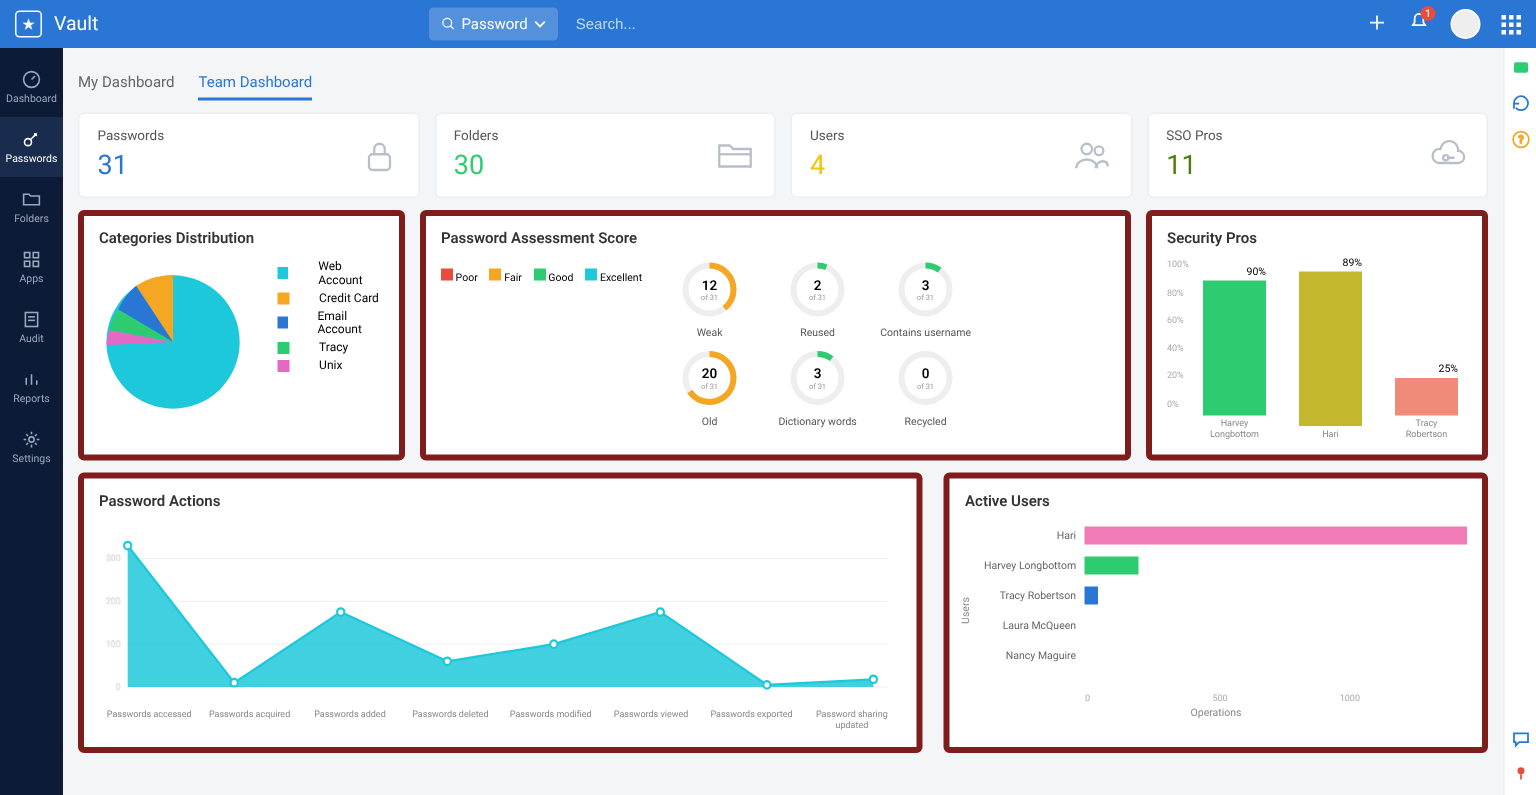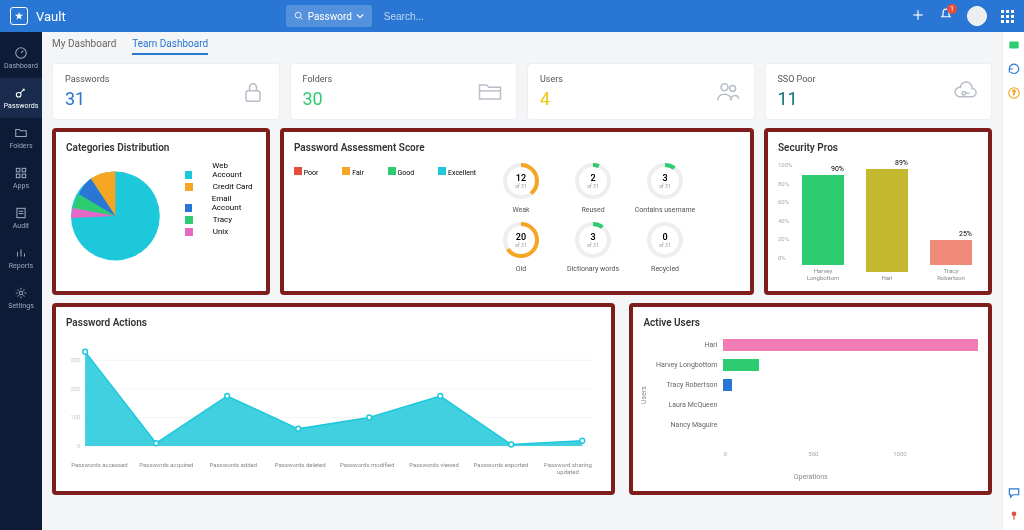--- a/index.html
+++ b/index.html
@@ -16,41 +16,41 @@
 .bell-badge { position: absolute; top: -4px; right: -4px; background: #e74c3c; color: #fff; border-radius: 50%; width: 10px; height: 10px; font-size: 7px; display: flex; align-items: center; justify-content: center; }
 .avatar { width: 20px; height: 20px; border-radius: 50%; background: #eee; border: 1.5px solid #fff; }
 .grid-icon { display: grid; grid-template-columns: repeat(3,3px); gap: 2px; }
 .grid-icon span { width: 3px; height: 3px; background: #fff; }
 .layout { display: flex; height: 498px; }
 .sidebar { width: 42px; background: #0d1b36; display: flex; flex-direction: column; align-items: center; padding-top: 6px; }
 .side-item { width: 42px; height: 40px; display: flex; flex-direction: column; align-items: center; justify-content: center; color: #9ca8bd; cursor: pointer; gap: 2px; }
 .side-item.active { background: #1a2c4e; color: #fff; }
 .side-label { font-size: 7px; }
 .side-icon { width: 14px; height: 14px; }
-.content { flex: 1; padding: 6px 10px; overflow: hidden; }
+.content { flex: 1; padding: 18px 10px; overflow: hidden; }
 .tabs { display: flex; gap: 16px; margin-bottom: 8px; }
 .tab { font-size: 10px; color: #666; padding-bottom: 4px; cursor: pointer; }
 .tab.active { color: #2976d4; border-bottom: 2px solid #2976d4; }
 .cards-row { display: flex; gap: 10px; margin-bottom: 8px; }
 .card { background: #fff; border-radius: 4px; flex: 1; padding: 10px 12px; display: flex; justify-content: space-between; align-items: center; border: 1px solid #eceef1; }
 .card-title { font-size: 9px; color: #555; margin-bottom: 4px; }
 .card-value { font-size: 18px; font-weight: 400; }
 .card-icon { width: 28px; height: 28px; }
 .mid-row { display: flex; gap: 10px; margin-bottom: 8px; }
 .panel { background: #fff; border-radius: 4px; border: 4px solid #7f1d1d; padding: 10px; }
 .panel-title { font-size: 10px; font-weight: 600; margin-bottom: 8px; color: #333; }
 .pie-wrap { display: flex; gap: 20px; align-items: flex-start; }
 .legend { font-size: 8px; }
-.legend-item { display: flex; align-items: flex-end; gap: 20px; margin-bottom: 3px; }
+.legend-item { display: flex; align-items: center; gap: 20px; margin-bottom: 3px; }
 .legend-sw { width: 8px; height: 8px; }
 .assess-content { display: flex; gap: 14px; }
 .donut-wrap { position: relative; width: 100px; height: 100px; }
 .donut-val { position: absolute; top: 50%; left: 50%; transform: translate(-50%,-50%); font-size: 20px; font-weight: 300; }
 .donut-val sub { font-size: 10px; }
-.donut-legend { display: flex; gap: 24px; justify-content: center; font-size: 7px; margin-top: 6px; }
+.donut-legend { display: flex; gap: 8px; justify-content: center; font-size: 7px; margin-top: 6px; }
 .mini-rings { display: grid; grid-template-columns: repeat(3, 62px); gap: 6px 10px; }
 .mini-ring { text-align: center; }
 .ring-svg { width: 40px; height: 40px; }
 .ring-label { font-size: 7px; color: #555; margin-top: 2px; }
 .bar-chart { position: relative; height: 120px; display: flex; align-items: flex-end; padding-left: 24px; gap: 22px; }
 .bar-col { width: 42px; display: flex; flex-direction: column; align-items: center; }
 .bar { width: 100%; position: relative; }
 .bar-lbl { font-size: 6px; color: #888; margin-top: 2px; text-align: center; }
 .bar-pct { font-size: 7px; position: absolute; top: -10px; width: 100%; text-align: right; }
 .y-axis { position: absolute; left: 0; top: 0; height: 100px; display: flex; flex-direction: column; justify-content: space-between; font-size: 6px; color: #aaa; }
@@ -204,22 +204,22 @@
           </div>
           <svg class="card-icon" viewBox="0 0 24 24" fill="none" stroke="#b8bfc9" stroke-width="1.3">
             <circle cx="9" cy="8" r="3"></circle>
             <circle cx="16" cy="9" r="2.5"></circle>
             <path d="M3 19 c0-3 3-5 6-5 s6 2 6 5"></path>
             <path d="M14 19 c0-2 2-4 4-4 s3 1 3 3"></path>
           </svg>
         </div>
         <div class="card">
           <div>
-            <div class="card-title">SSO Poor</div>
-            <div class="card-value" style="color:#0f766e">11</div>
+            <div class="card-title">SSO Pros</div>
+            <div class="card-value" style="color:#4d7c0f">11</div>
           </div>
           <svg class="card-icon" viewBox="0 0 24 24" fill="none" stroke="#b8bfc9" stroke-width="1.3">
             <path d="M7 16 a4 4 0 1 1 1-8 a5 5 0 0 1 10 1 a3 3 0 0 1 0 7 z"></path>
             <circle cx="11" cy="13" r="1.5"></circle>
             <line x1="12" y1="13" x2="16" y2="13"></line>
           </svg>
         </div>
       </div>
 
     <div class="mid-row">
@@ -405,21 +405,21 @@
             <div class="hbar-row">
               <div class="hbar-lbl">Nancy Maguire</div>
               <div class="hbar" style="width:0%;background:#ccc"></div>
             </div>
           </div>
         <div class="hx-axis" id="hx-axis" style="padding-left:80px">
             <span>0</span>
             <span>500</span>
             <span>1000</span>
           </div>
-        <div style="text-align:center;font-size:7px;color:#888;margin-top:16px">Operations</div>
+        <div style="text-align:center;font-size:7px;color:#888;margin-top:2px">Operations</div>
       </div>
     </div>
   </div>
 
   <div class="right-rail">
     <svg class="rail-icon" viewBox="0 0 24 24" fill="#2ecc71">
         <rect x="4" y="6" width="16" height="12" rx="2"></rect>
       </svg>
     <svg class="rail-icon" viewBox="0 0 24 24" fill="none" stroke="#2976d4" stroke-width="2">
         <path d="M4 12 a8 8 0 1 1 2 5"></path>

